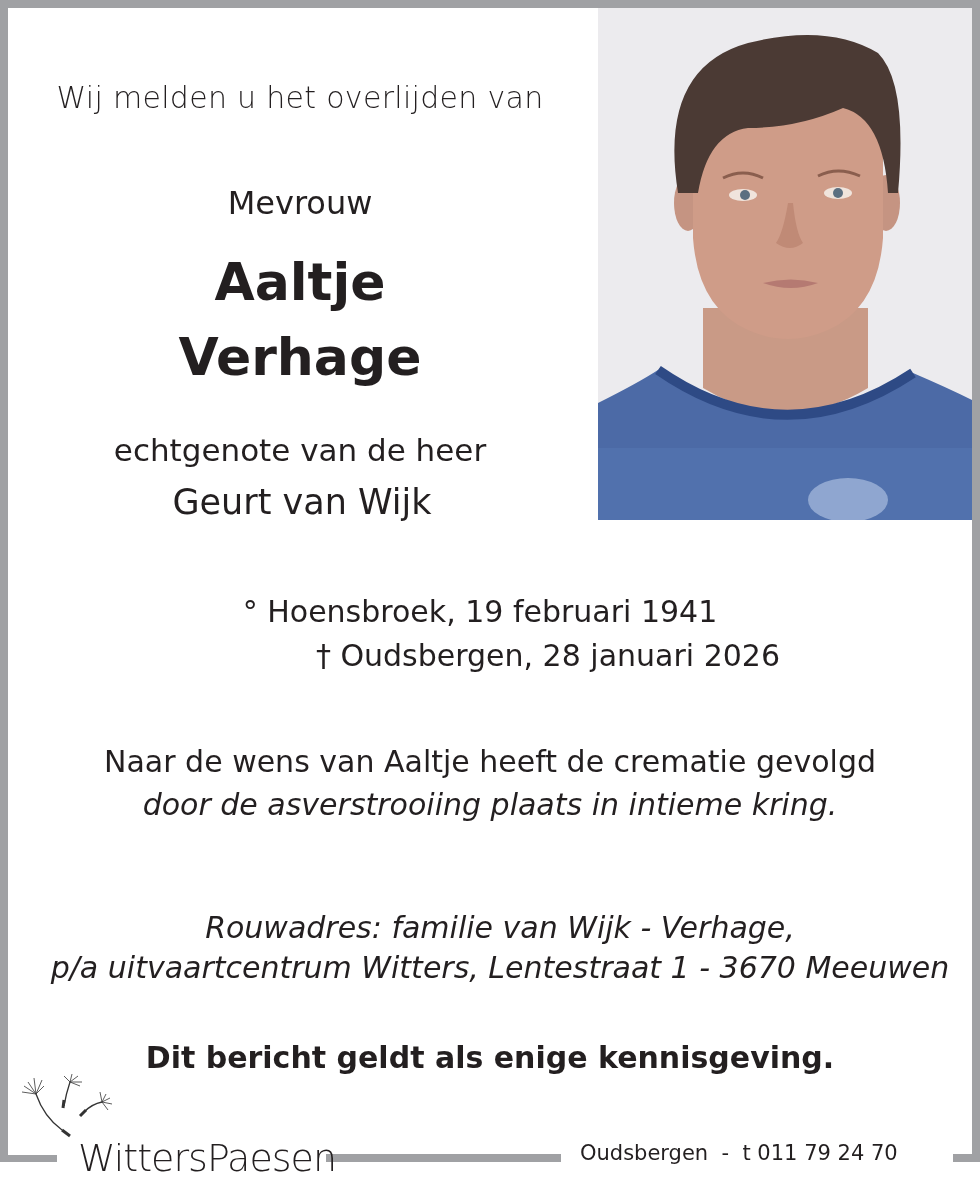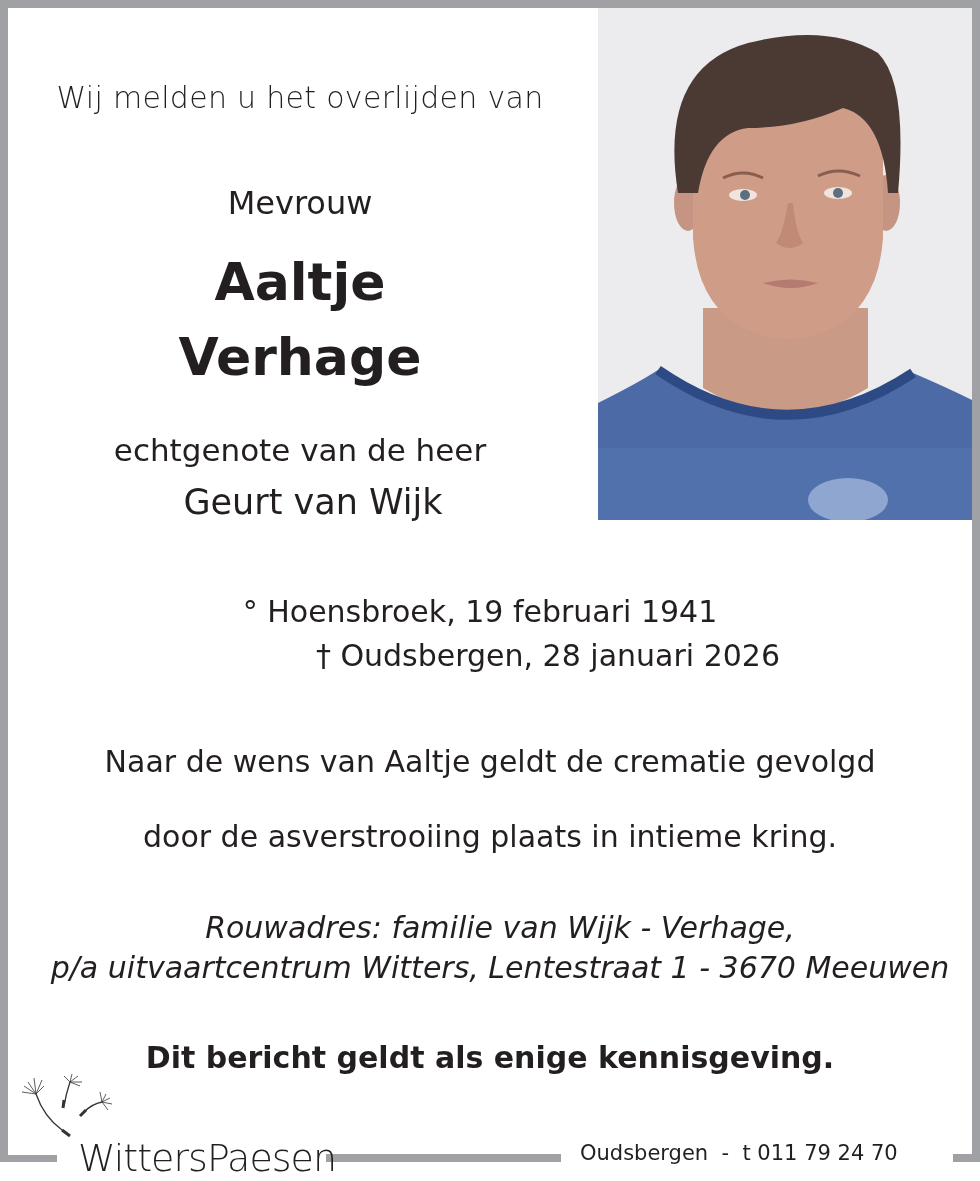--- a/index.html
+++ b/index.html
@@ -6,27 +6,27 @@
   body { width: 980px; height: 1181px; position: relative; overflow: hidden;
          font-family: "DejaVu Sans", sans-serif; color: #231f20; }
   .frame { position: absolute; background: #a0a1a4; }
   .txt { position: absolute; white-space: nowrap; text-align: center; }
   .intro { left: 30px; width: 540px; top: 80px; font-size: 30px; font-weight: 300; letter-spacing: 0.3px; }
   .title { left: 30px; width: 540px; top: 184px; font-size: 32px; }
   .name { left: 30px; width: 540px; font-size: 52px; font-weight: bold; line-height: 60px; }
   .name1 { top: 252px; }
   .name2 { top: 327px; }
   .spouse-lbl { left: 30px; width: 540px; top: 432px; font-size: 31px; }
-  .spouse { left: 43px; width: 540px; top: 482px; font-size: 35px; font-weight: 500; }
+  .spouse { left: 32px; width: 540px; top: 482px; font-size: 35px; font-weight: 500; }
   .dates { left: 180px; width: 600px; font-size: 30px; }
   .birth { top: 594px; }
   .death { top: 638px; text-align: right; }
   .para { left: 20px; width: 940px; font-size: 30px; }
   .p1 { top: 744px; }
-  .p2 { top: 819px; }
+  .p2 { top: 787px; font-style: italic; }
   .addr { left: 10px; width: 980px; font-size: 30px; font-style: italic; }
   .a1 { top: 910px; }
   .a2 { top: 950px; }
   .notice { left: 20px; width: 940px; top: 1040px; font-size: 30px; font-weight: bold; }
   .footer-loc { left: 580px; top: 1141px; font-size: 21px; text-align: right; }
   .photo { position: absolute; left: 598px; top: 8px; width: 374px; height: 512px; overflow: hidden; background: #eeeef0; }
   .logo { position: absolute; left: 14px; top: 1072px; width: 310px; height: 100px; }
   .logo-text { position: absolute; left: 78px; top: 1124px; font-size: 38px; letter-spacing: -1px; font-weight: 300; margin-top: 12px; }
 </style>
 </head>
@@ -40,21 +40,21 @@
 <div class="frame" style="left:953px;top:1154px;width:27px;height:8px;"></div>
 
 <div class="txt intro">Wij melden u het overlijden van</div>
 <div class="txt title">Mevrouw</div>
 <div class="txt name name1">Aaltje</div>
 <div class="txt name name2">Verhage</div>
 <div class="txt spouse-lbl">echtgenote van de heer</div>
 <div class="txt spouse">Geurt van Wijk</div>
 <div class="txt dates birth">° Hoensbroek, 19 februari 1941</div>
 <div class="txt dates death">† Oudsbergen, 28 januari 2026</div>
-<div class="txt para p1">Naar de wens van Aaltje geldt de crematie gevolgd</div>
+<div class="txt para p1">Naar de wens van Aaltje heeft de crematie gevolgd</div>
 <div class="txt para p2">door de asverstrooiing plaats in intieme kring.</div>
 <div class="txt addr a1">Rouwadres: familie van Wijk - Verhage,</div>
 <div class="txt addr a2">p/a uitvaartcentrum Witters, Lentestraat 1 - 3670 Meeuwen</div>
 <div class="txt notice">Dit bericht geldt als enige kennisgeving.</div>
 
 <div class="photo" title="Portrait of Aaltje Verhage">
   <svg width="374" height="512" viewBox="0 0 374 512" xmlns="http://www.w3.org/2000/svg">
     <rect width="374" height="512" fill="#ecebee"></rect>
 
     <path d="M105 300 L105 380 Q187 430 270 380 L270 300 Z" fill="#c99a86"></path>

